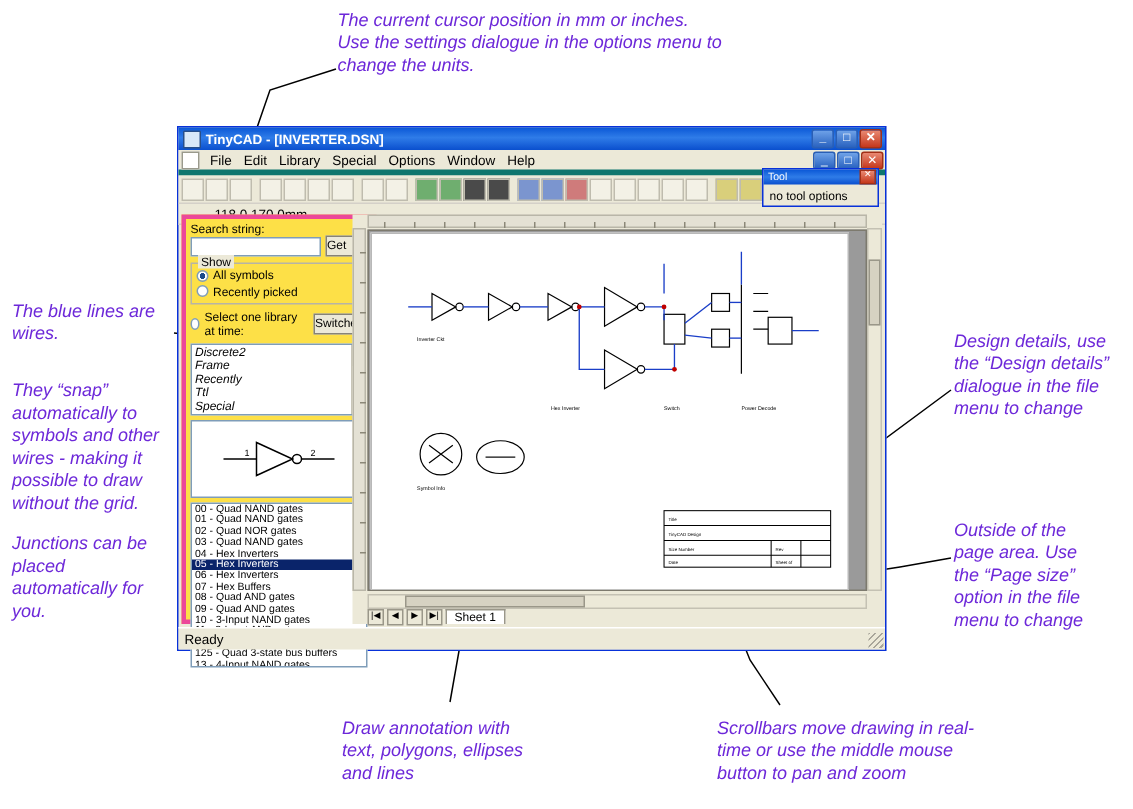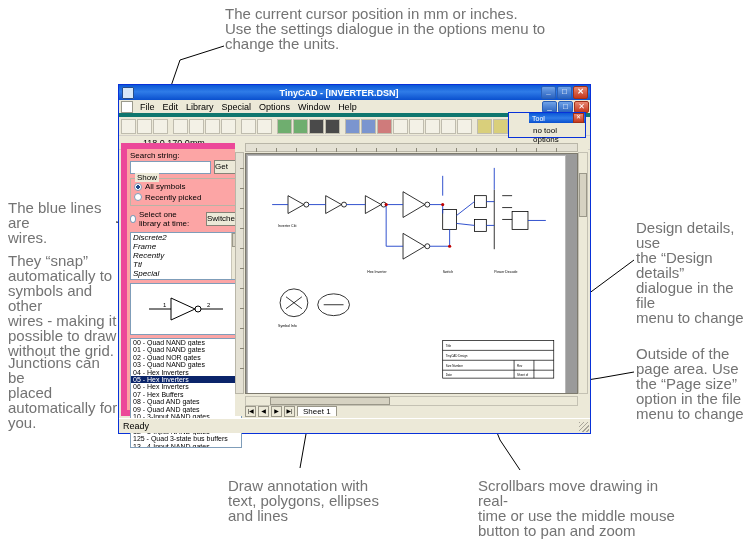--- a/index.html
+++ b/index.html
@@ -5,21 +5,21 @@
   html,body{margin:0;padding:0;}
   body{
     width:755px;height:539px;
     background:#ffffff;
     font-family:"Liberation Sans", sans-serif;
     font-size:11px;
     color:#000;
     position:relative;
     overflow:hidden;
   }
-  .ann{position:absolute;font-size:15px;line-height:15px;color:#737373;}
+  .ann{position:absolute;font-size:12px;line-height:15px;color:#6d28d9;font-style:italic;}
   svg.lines{position:absolute;left:0;top:0;width:755px;height:539px;pointer-events:none;}
 
   
   #app{
     position:absolute;left:118px;top:84px;width:473px;height:350px;
     border:1px solid #0831d9;
     background:#ece9d8;
     box-sizing:border-box;
   }
   .titlebar{
@@ -27,21 +27,21 @@
     background:linear-gradient(to bottom,#0a57d6 0%,#2f7ce8 45%,#0a4fce 100%);
     display:flex;align-items:center;
     color:#fff;font-size:9px;font-weight:bold;
     padding:0 1px;
   }
   .titlebar .ico{
     width:10px;height:10px;margin:0 3px 0 2px;
     background:#d8e8f8;border:1px solid #274e8a;border-radius:1px;
     flex:0 0 auto;
   }
-  .titlebar .t{flex:1 1 auto;white-space:nowrap;overflow:hidden;text-align:center;}
+  .titlebar .t{flex:1 1 auto;white-space:nowrap;overflow:hidden;}
   .winbtns{display:flex;gap:1px;padding-right:1px;}
   .winbtn{
     width:13px;height:11px;border:1px solid #2a5fb5;border-radius:2px;
     background:linear-gradient(to bottom,#6fa2e8,#2a63c0);
     color:#fff;font-size:8px;line-height:10px;text-align:center;
   }
   .winbtn.close{background:linear-gradient(to bottom,#e98972,#c5381c);border-color:#a23017;}
 
   .menubar{
     height:13px;background:#ece9d8;border-bottom:4px solid #0f766e;
@@ -65,21 +65,21 @@
   .coordbar{
     height:13px;background:#ece9d8;border-bottom:1px solid #d4d0c8;
     display:flex;align-items:center;padding-left:24px;font-size:9px;
   }
 
   .workarea{position:absolute;left:0;top:58px;right:0;bottom:15px;}
 
   
   #leftpanel{
     position:absolute;left:2px;top:0;width:130px;bottom:2px;
-    background:#fca5a5;border:6px solid #ec4899;box-sizing:border-box;
+    background:#fde047;border:3px solid #ec4899;box-sizing:border-box;
     font-size:8px;
   }
   .lp-row{display:flex;align-items:center;padding:2px 3px;gap:3px;}
   .lp-label{font-size:8px;}
   .lp-input{
     flex:1 1 auto;height:11px;background:#fff;border:1px solid #7f9db9;
   }
   .lp-btn{
     height:12px;min-width:26px;background:#ece9d8;border:1px solid #868378;
     font-size:8px;line-height:11px;
@@ -130,21 +130,21 @@
   .scroll-right .th{position:absolute;left:0;top:20px;width:8px;height:44px;background:#d6d2c2;border:1px solid #9a9789;box-sizing:border-box;}
   .scroll-bot{position:absolute;left:10px;right:10px;bottom:10px;height:10px;background:#ece9d8;border:1px solid #c4c1b3;box-sizing:border-box;}
   .scroll-bot .th{position:absolute;top:0;left:24px;width:120px;height:8px;background:#d6d2c2;border:1px solid #9a9789;box-sizing:border-box;}
   .tabrow{position:absolute;left:10px;bottom:0;height:10px;font-size:8px;display:flex;align-items:center;gap:2px;}
   .tabrow .nav{width:9px;height:9px;border:1px solid #9a9789;background:#ece9d8;font-size:6px;line-height:8px;text-align:center;}
   .tabrow .tab{padding:0 5px;height:9px;line-height:9px;background:#fff;border:1px solid #9a9789;border-bottom:none;}
 
   
   #toolwin{
     position:absolute;left:389px;top:27px;width:78px;height:26px;
-    border:1px solid #0831d9;background:#ece9d8;box-sizing:border-box;z-index:5;padding-left:20px;
+    border:1px solid #0831d9;background:#ece9d8;box-sizing:border-box;z-index:5;
   }
   #toolwin .tw-title{
     height:10px;background:linear-gradient(to bottom,#0a57d6,#2f7ce8,#0a4fce);
     color:#fff;font-size:7px;padding-left:3px;display:flex;align-items:center;justify-content:space-between;
   }
   #toolwin .tw-x{width:9px;height:8px;background:linear-gradient(to bottom,#e98972,#c5381c);border:1px solid #a23017;font-size:6px;line-height:7px;text-align:center;color:#fff;margin-right:1px;}
   #toolwin .tw-body{font-size:8px;padding:3px 4px;}
 
   .statusbar{
     position:absolute;left:0;right:0;bottom:0;height:14px;

